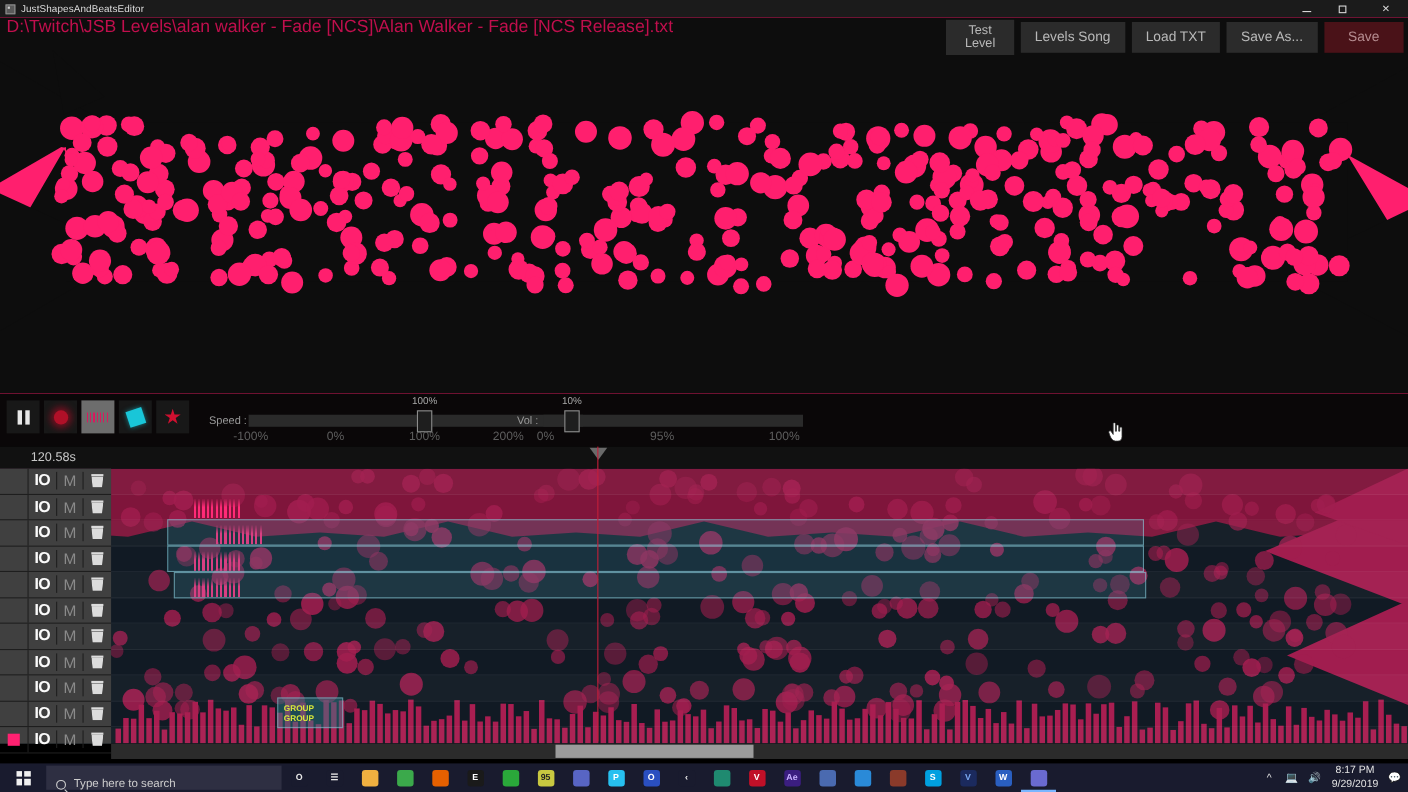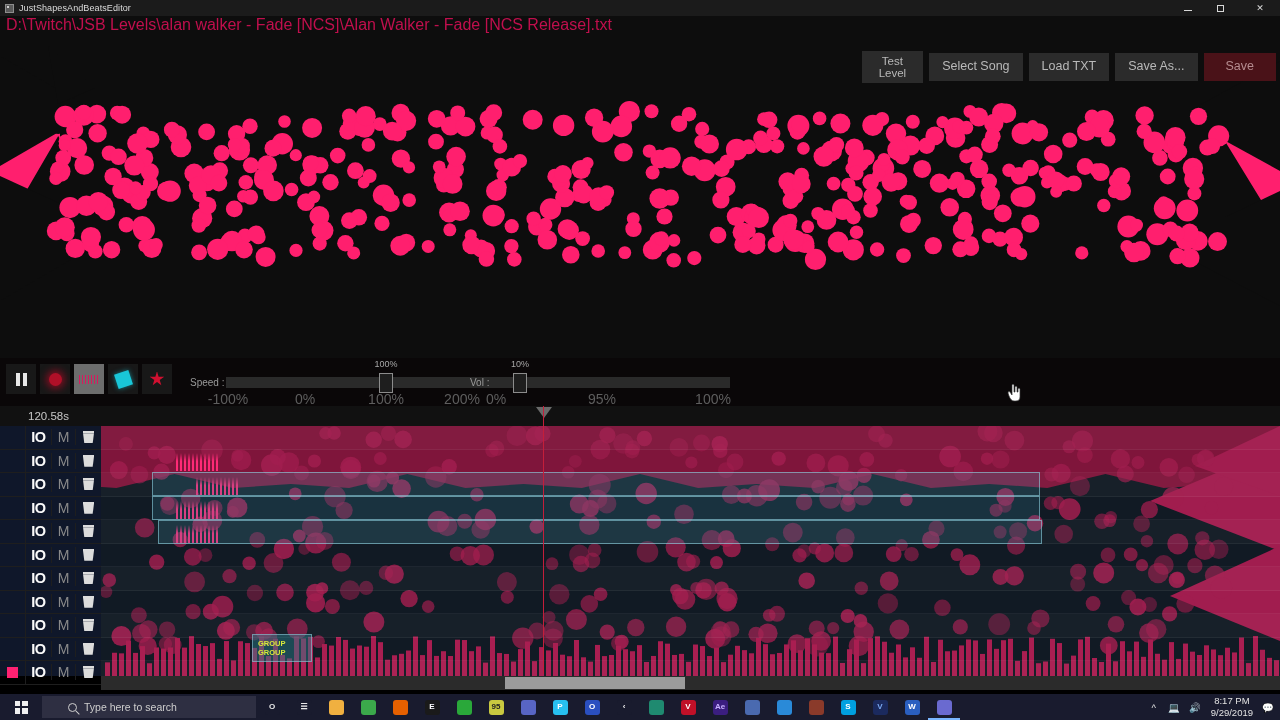--- a/index.html
+++ b/index.html
@@ -21,21 +21,21 @@
 
   
   #game { position:absolute; left:0; top:16px; width:1280px; height:342px;
     background:#ff1f6e; overflow:hidden; }
   #game-bg { position:absolute; inset:0; }
   #path-label { position:absolute; left:6px; top:0px; font-size:16px;
     color:#c00f4d; z-index:6; white-space:nowrap; }
 
   
   #topbtns { position:absolute; right:0; top:16px; height:36px; display:flex;
-    align-items:center; gap:6px; z-index:8; padding-right:4px;margin-top:33px; }
+    align-items:center; gap:6px; z-index:8; padding-right:4px; }
   .tbtn { height:28px; padding:0 13px; background:#2b2b2b; color:#b9b9b9;
     font-size:12.5px; display:flex; align-items:center; justify-content:center;
     text-align:center; line-height:1.05; border:none; white-space:pre-line; }
   .tbtn#btn-test { height:32px; font-size:11.5px; padding:0 17px; }
   .tbtn#btn-save { background:#4a1218; color:#b58c90; padding:0 22px; }
 
   
   #controls { position:absolute; left:0; top:358px; width:1280px; height:48px;
     background:#0a0708; }
   #cbtns { position:absolute; left:6px; top:6px; display:flex; gap:4px; }
@@ -59,40 +59,40 @@
   #speed-wrap { left:190px; width:340px; }
   #vol-wrap { left:470px; width:260px; }
   .sl-label { position:absolute; left:0; top:19px; font-size:10px; color:#9a9a9a; }
   .sl-track { position:absolute; height:11px; top:19px; background:#2a2a2a; }
   #speed-wrap .sl-track { left:36px; right:0; }
   #vol-wrap .sl-track { left:24px; right:0; }
   .sl-knob { position:absolute; top:15px; width:14px; height:20px;
     background:#1e1e1e; border:1px solid #8c8c8c; }
   .sl-val { position:absolute; top:1px; font-size:9px; color:#a8a8a8;
     transform:translateX(-50%); }
-  .sl-tick { position:absolute; top:33px; font-size:14px; color:#5e5e5e;
+  .sl-tick { position:absolute; top:33px; font-size:11px; color:#5e5e5e;
     transform:translateX(-50%); }
   #cursor { position:absolute; left:1007px; top:384px; width:16px; height:18px; z-index:9; }
 
   
   #cp-label { position:absolute; left:1050px; top:358px; font-size:12.5px; color:#8d8d8d; }
   #dd-label { position:absolute; left:1160px; top:358px; font-size:13px; color:#e6e6e6; }
 
   
   #tl-header { position:absolute; left:0; top:406px; width:1280px; height:20px;
     background:#111; }
   #tl-time { position:absolute; left:28px; top:410px; font-size:11.5px; color:#c8c8c8; }
   #timeline { position:absolute; left:0; top:426px; width:1280px; height:250px;
     background:#0d1620; overflow:hidden; }
   #tl-canvas { position:absolute; inset:0; }
   #tl-rows { position:absolute; left:0; top:0; width:1280px; height:250px; }
   .tl-row { position:absolute; left:0; width:1280px; height:23.5px;
     border-bottom:1px solid rgba(255,255,255,.055); }
   #gutter { position:absolute; left:0; top:426px; width:101px; height:250px;
-    background:#0f172a; z-index:4; }
+    background:#404040; z-index:4; }
   .g-row { position:absolute; left:0; width:101px; height:23.5px;
     display:flex; align-items:center; border-bottom:1px solid #1e1e1e; }
   .g-flag { width:26px; height:100%; border-right:1px solid #1e1e1e;
     display:flex; align-items:center; justify-content:center; }
   .g-flag span { width:11px; height:11px; background:#ff2171; display:none; }
   .g-row.flagged .g-flag span { display:block; }
   .g-io { width:26px; text-align:center; font-size:14.5px; font-weight:bold;
     color:#fafafa; letter-spacing:-.5px; border-right:1px solid #1e1e1e; }
   .g-m { width:24px; text-align:center; font-size:14px; color:#8a8a8a;
     border-right:1px solid #1e1e1e; }
@@ -122,21 +122,21 @@
     background:#2b2b2b; z-index:6; }
   #hthumb { position:absolute; left:404px; top:1px; width:180px; height:12px; background:#9b9b9b; }
 
   
   #taskbar { position:absolute; left:0; top:694px; width:1280px; height:26px;
     background:#191b2e; display:flex; align-items:center; }
   #start { width:42px; height:26px; display:flex; align-items:center; justify-content:center; }
   .winlogo { width:13px; height:13px; display:grid; grid-template:1fr 1fr/1fr 1fr; gap:1.5px; }
   .winlogo i { background:#f0f0f0; display:block; }
   #tb-search { width:214px; height:22px; background:#2e2f42; display:flex;
-    align-items:center; gap:7px; padding-left:26px; }
+    align-items:flex-end; gap:7px; padding-left:9px; }
   #tb-search .mag { width:9px; height:9px; border:1.3px solid #cfcfcf; border-radius:50%;
     position:relative; flex:none; }
   #tb-search .mag:after{content:"";position:absolute;right:-4px;bottom:-3px;width:5px;height:1.3px;
     background:#cfcfcf;transform:rotate(45deg);}
   #tb-search span { font-size:10.5px; color:#cdcdcd; }
   .tb-ico { width:32px; height:26px; display:flex; align-items:center; justify-content:center; }
   .tb-ico .sh { width:15px; height:15px; border-radius:3px; font-size:8px; font-weight:bold;
     color:#fff; display:flex; align-items:center; justify-content:center; overflow:hidden;
     line-height:1; text-align:center; }
   .tb-ico.active { box-shadow:inset 0 -2px 0 #7ab6ff; }
@@ -605,21 +605,21 @@
         <circle cx="563.6" cy="109.4" r="10.7"></circle>
         <circle cx="218.9" cy="167.1" r="8.4"></circle>
       </g>
   </svg>
   <div id="path-label">D:\Twitch\JSB Levels\alan walker - Fade [NCS]\Alan Walker - Fade [NCS Release].txt</div>
 </div>
 
 <div id="topbtns">
   <button class="tbtn" id="btn-test">Test
 Level</button>
-  <button class="tbtn" id="btn-song">Select Song</button>
+  <button class="tbtn" id="btn-song">Levels Song</button>
   <button class="tbtn" id="btn-load">Load TXT</button>
   <button class="tbtn" id="btn-saveas">Save As...</button>
   <button class="tbtn" id="btn-save">Save</button>
 </div>
 
 <div id="controls">
   <div id="cbtns">
     <div class="cbtn">
       <span class="pause-i">
           <i></i>

